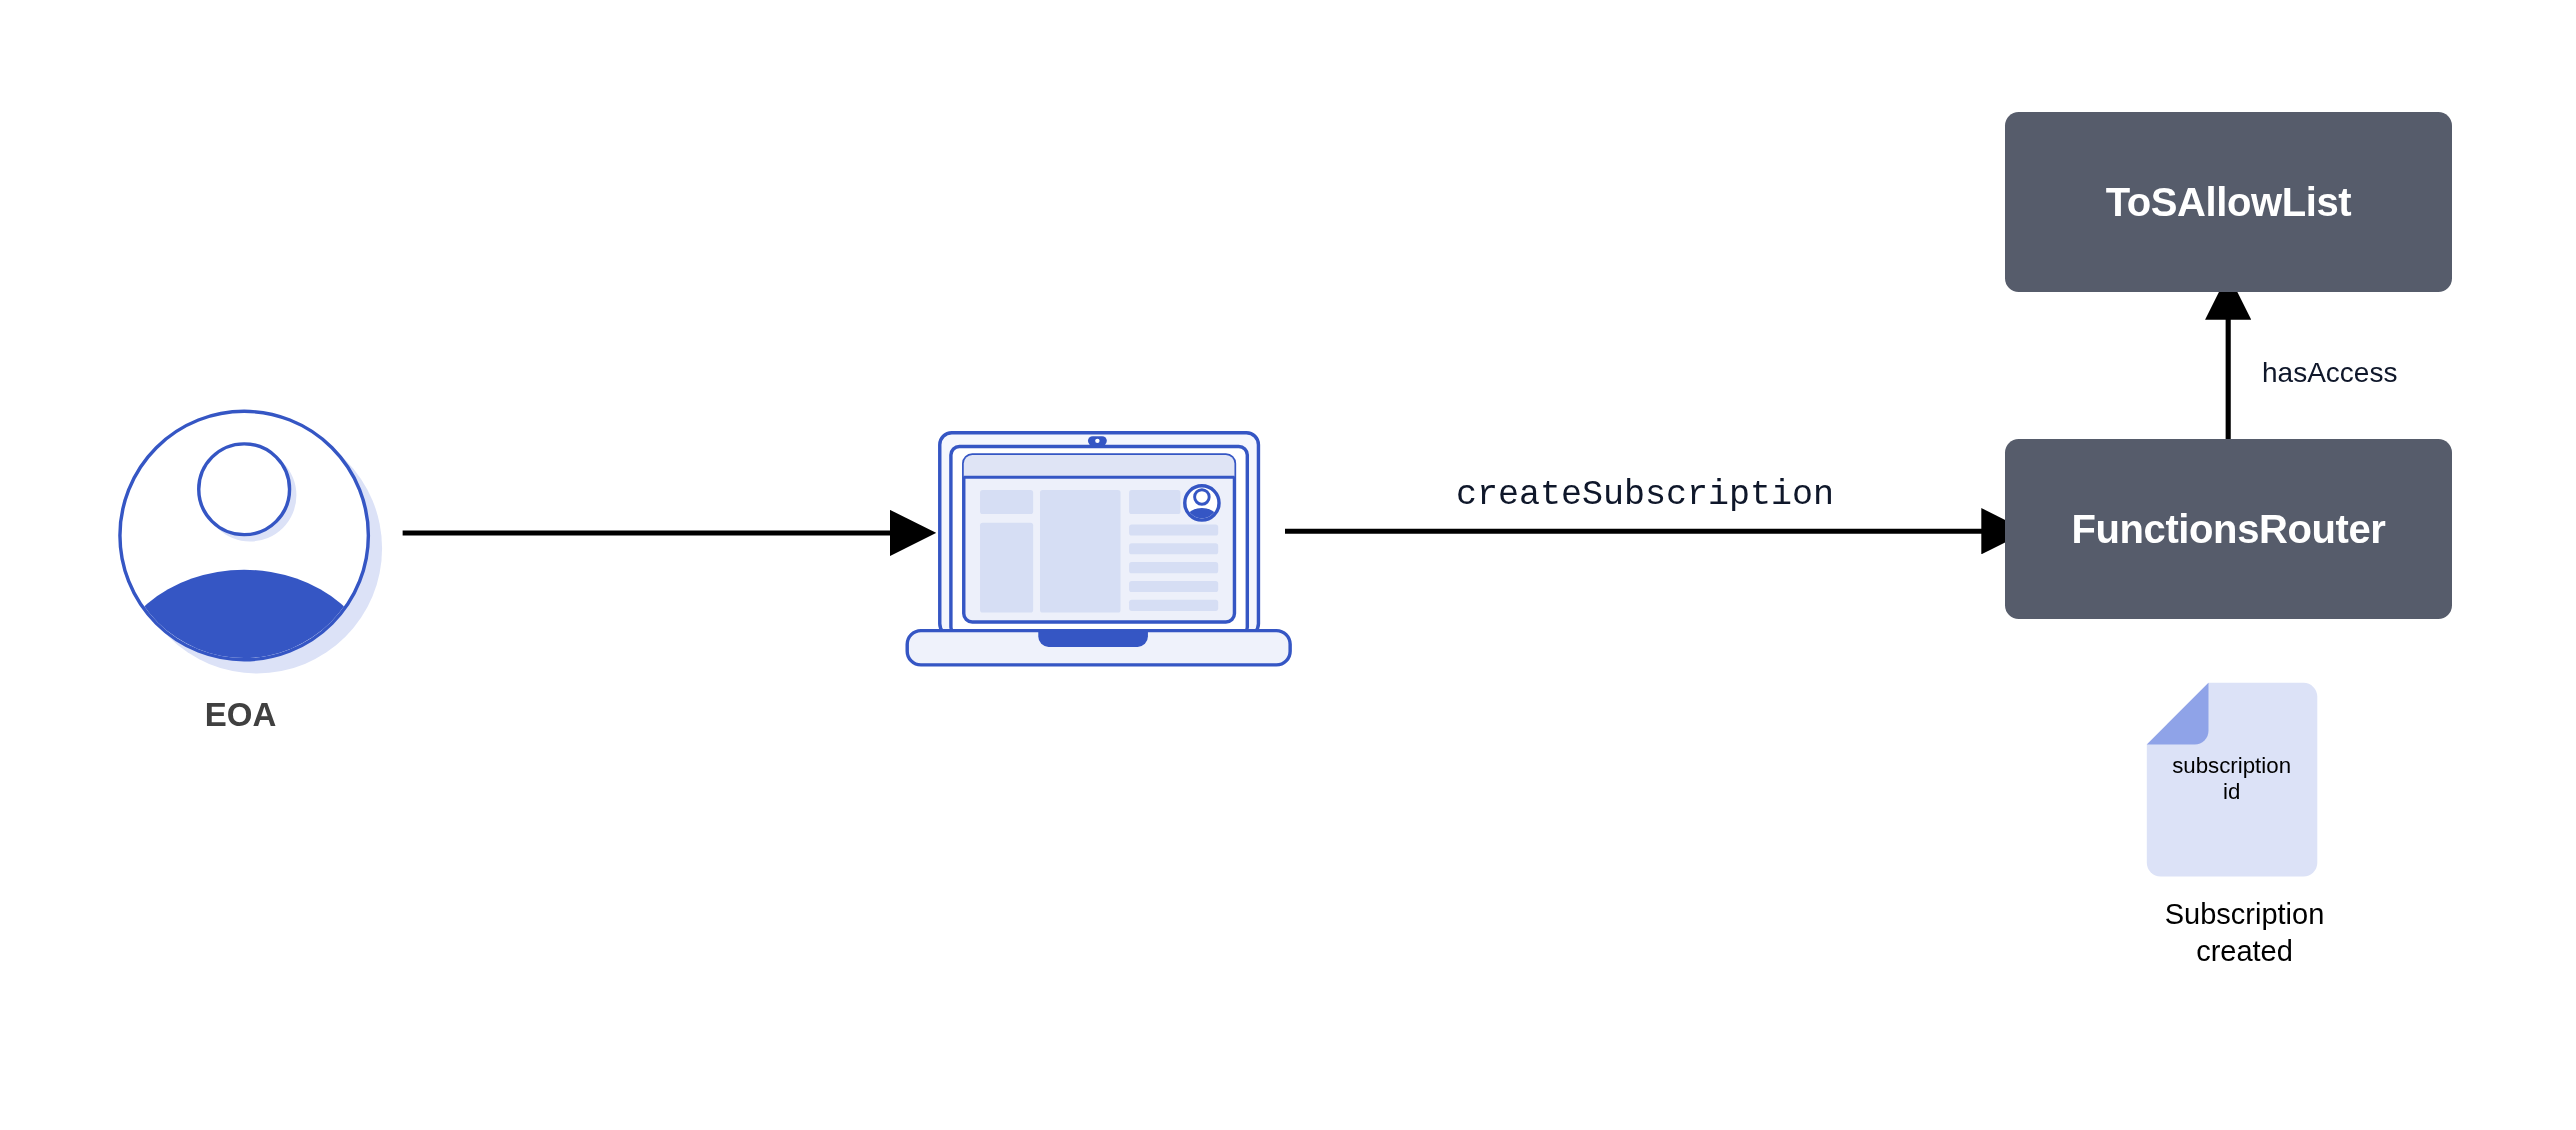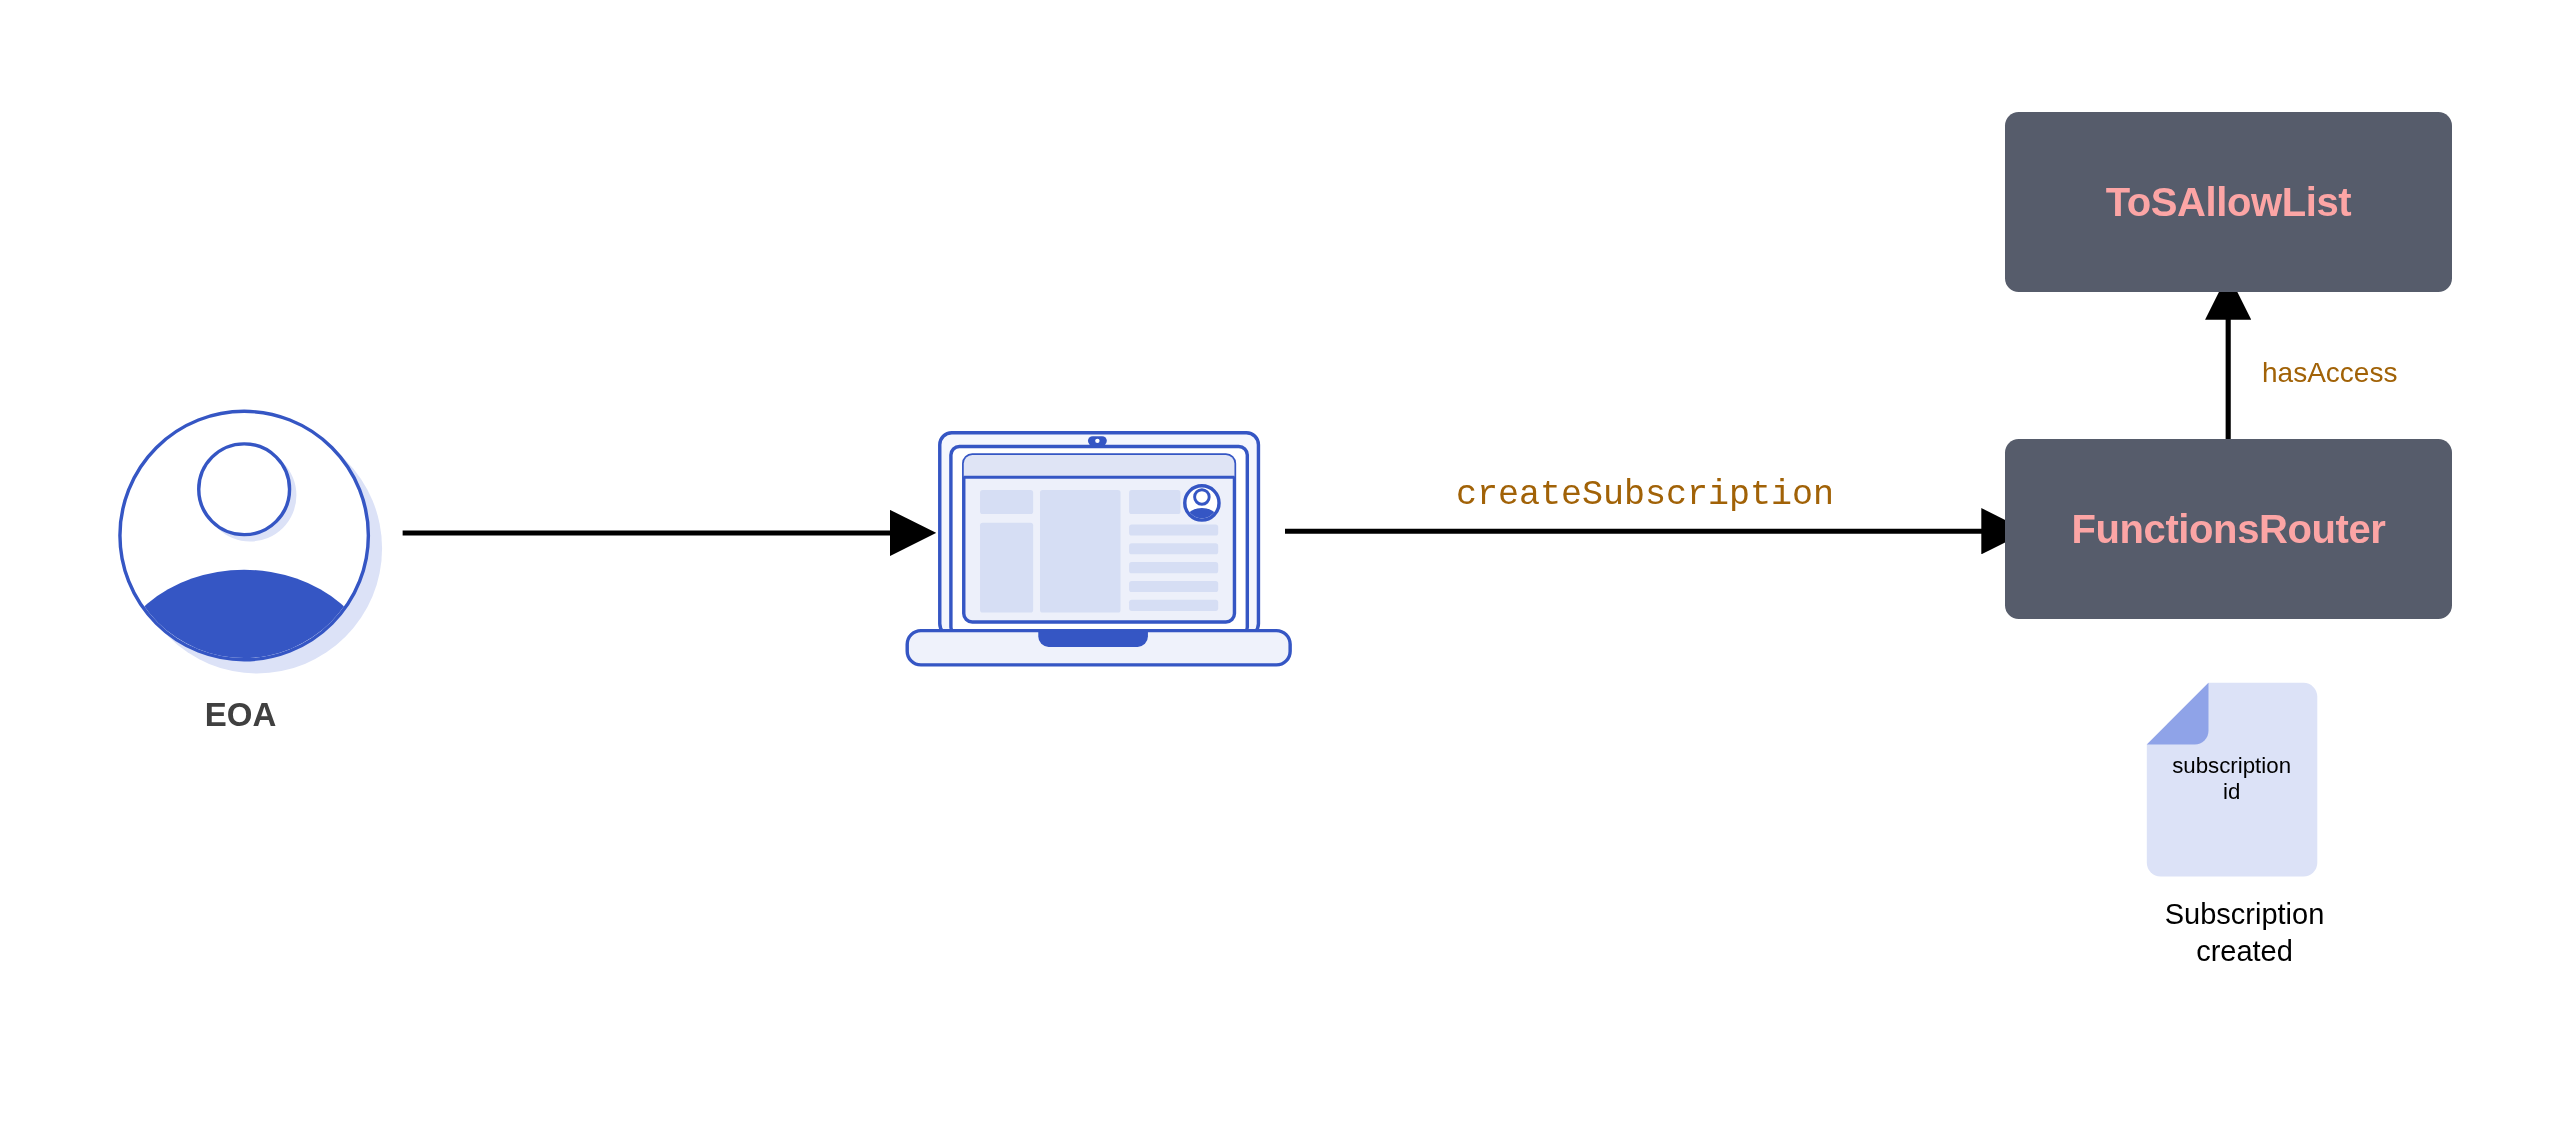--- a/index.html
+++ b/index.html
@@ -27,21 +27,21 @@
   .contract-box {
     position: absolute;
     background: #565C6B;
     border-radius: 13.7px;
     display: flex;
     align-items: center;
     justify-content: center;
     box-sizing: border-box;
   }
   .contract-box .contract-label {
-    color: #fca5a5;
+    color: #ffffff;
     font-family: "Liberation Sans", sans-serif;
     font-weight: bold;
     font-size: 40px;
     letter-spacing: -0.4px;
     line-height: 1;
     white-space: nowrap;
   }
 
   #box-tos-allow-list {
     left: 2005px;
@@ -74,21 +74,21 @@
   }
   #caption-frontend {
     left: 925px;
     top: 696px;
     width: 343px;
   }
 
   
   .arrow-label {
     position: absolute;
-    color: #a16207;
+    color: #0f172a;
     line-height: 1.2;
     white-space: nowrap;
   }
   #label-create-subscription {
     left: 1456px;
     top: 474px;
     font-family: "Liberation Mono", "DejaVu Sans Mono", monospace;
     font-size: 35px;
   }
   #label-has-access {

